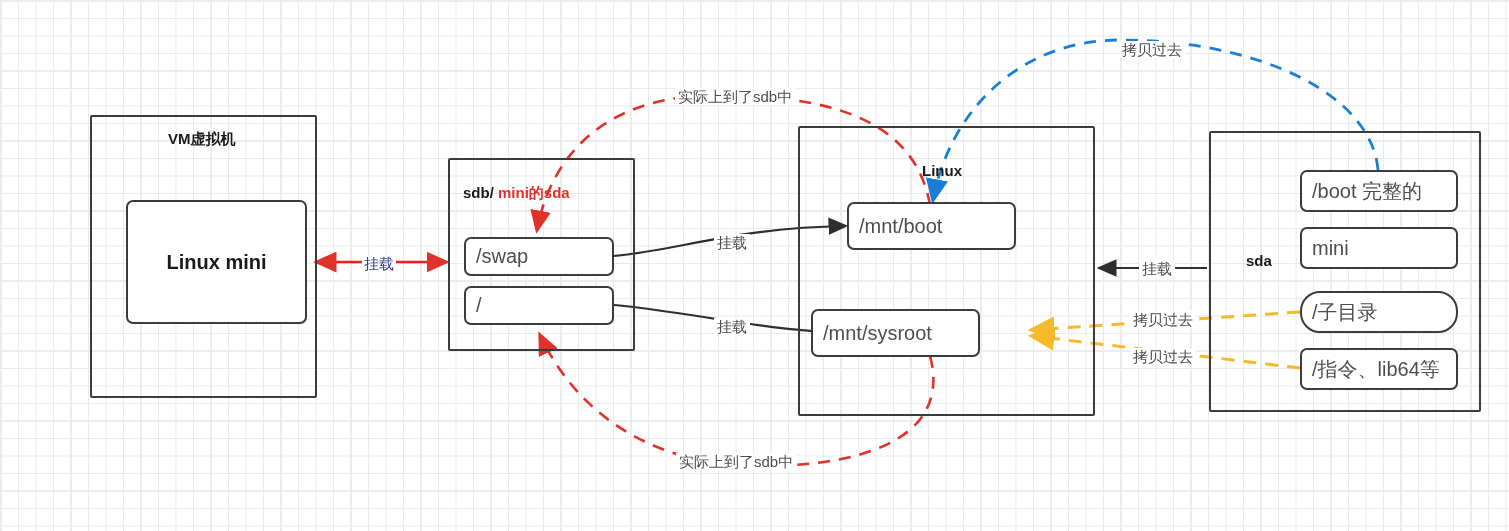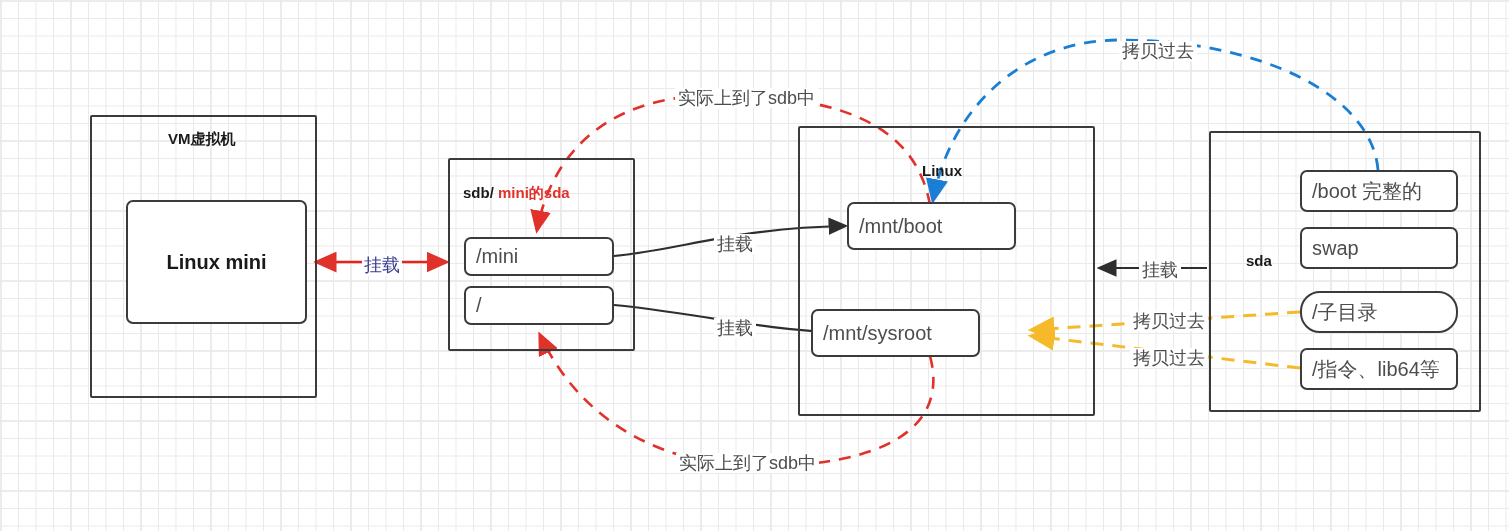--- a/index.html
+++ b/index.html
@@ -43,21 +43,21 @@
   }
   .box-title {
     position: absolute;
     font-size: 15px;
     font-weight: bold;
     color: #1a1a1a;
     white-space: nowrap;
   }
   .label {
     position: absolute;
-    font-size: 18px;
+    font-size: 15px;
     white-space: nowrap;
     background: transparent;
     line-height: 1;
   }
   .label-cn { color: #4d4d4d; }
   .label-mount-red { color: #3b3b90; }
   svg.overlay {
     position: absolute;
     left: 0; top: 0;
     width: 1509px;
@@ -132,42 +132,42 @@
   <div class="box-title" style="left:168px; top:130px;">VM虚拟机</div>
   <div class="inner-box" style="left:126px; top:200px; width:181px; height:124px; justify-content:center; padding-left:0; font-weight:bold; color:#1a1a1a; font-size:20px;">
     <span>Linux mini</span>
   </div>
 
   <div class="box" style="left:448px; top:158px; width:187px; height:193px;"></div>
   <div class="box-title" style="left:463px; top:184px;">
     <span class="sdb-title-black">sdb/ </span><span class="sdb-title-red">mini的sda</span>
   </div>
   <div class="inner-box" style="left:464px; top:237px; width:150px; height:39px;">
-    <span>/mini</span>
+    <span>/swap</span>
   </div>
   <div class="inner-box" style="left:464px; top:286px; width:150px; height:39px;">
     <span>/</span>
   </div>
 
   <div class="box" style="left:798px; top:126px; width:297px; height:290px;"></div>
   <div class="box-title" style="left:922px; top:138px;margin-top:24px;">Linux</div>
   <div class="inner-box" style="left:847px; top:202px; width:169px; height:48px;">
     <span>/mnt/boot</span>
   </div>
   <div class="inner-box" style="left:811px; top:309px; width:169px; height:48px;">
     <span>/mnt/sysroot</span>
   </div>
 
   <div class="box" style="left:1209px; top:131px; width:272px; height:281px;"></div>
   <div class="box-title" style="left:1221px; top:252px;margin-left:25px;">sda</div>
   <div class="inner-box" style="left:1300px; top:170px; width:158px; height:42px;">
     <span>/boot 完整的</span>
   </div>
   <div class="inner-box" style="left:1300px; top:227px; width:158px; height:42px;">
-    <span>swap</span>
+    <span>mini</span>
   </div>
   <div class="inner-box" style="left:1300px; top:291px; width:158px; height:42px;border-radius:20px;">
     <span>/子目录</span>
   </div>
   <div class="inner-box" style="left:1300px; top:348px; width:158px; height:42px;">
     <span>/指令、lib64等</span>
   </div>
 
   <div class="label label-mount-red" style="left:362px; top:255px; background:#ffffff; padding:1px 2px;">挂载</div>
 

